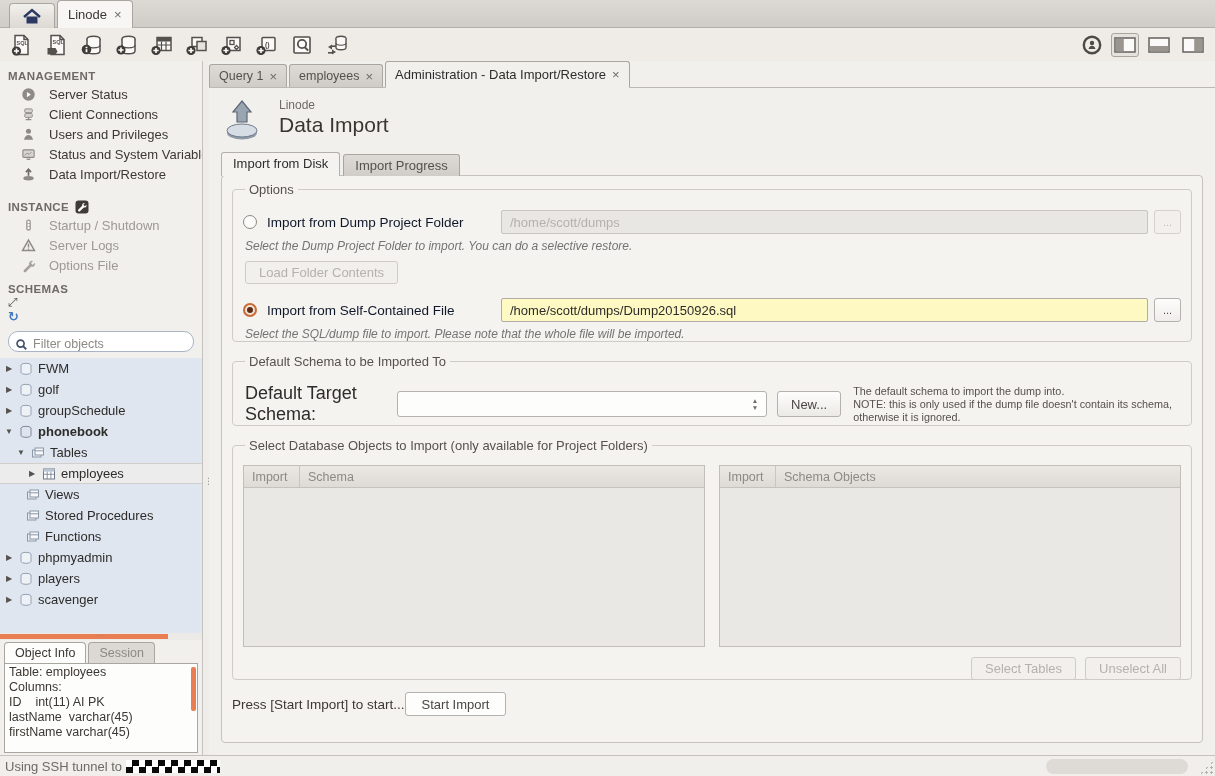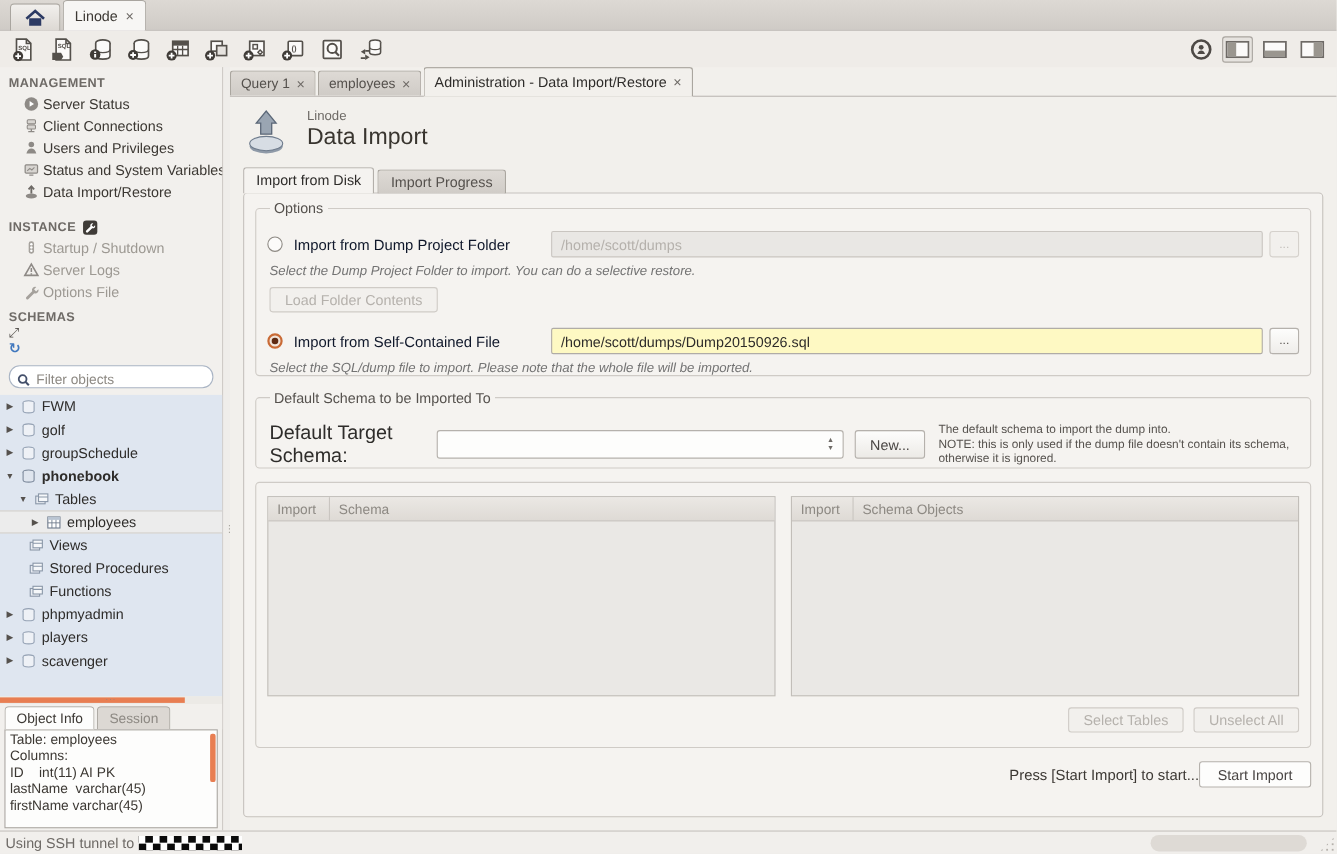--- a/index.html
+++ b/index.html
@@ -26,21 +26,21 @@
   .tb-right { display:flex; gap:6px; align-items:center; }
   .togglebtn { width:28px; height:24px; display:flex; align-items:center; justify-content:center;
     border-radius:3px; }
   .togglebtn.pressed { border:1px solid #a9a59f; background:#e6e3df; }
 
   
   .sidebar { position:absolute; top:61px; left:0; width:203px; bottom:21px;
     background:#f2f0ed; border-right:1px solid #c6c2bd; display:flex; flex-direction:column; }
   .sec-head { height:23px; padding:6px 0 0 8px; font-size:11.5px; font-weight:bold;
     color:#6e6a66; letter-spacing:.4px; display:flex; align-items:center; gap:6px; }
-  .side-item { height:20px; display:flex; align-items:center; gap:3px; padding-left:21px;
+  .side-item { height:20px; display:flex; align-items:center; gap:13px; padding-left:21px;
     font-size:13px; color:#3c3833; white-space:nowrap; overflow:hidden; }
   .side-item.dim { color:#9d9993; }
   .schemas-head { display:flex; align-items:flex-start; padding:8px 8px 2px 8px;flex-direction:column; }
   .schemas-head .ttl { font-size:11.5px; font-weight:bold; color:#6e6a66; letter-spacing:.4px; flex:1; }
   .filterwrap { margin:5px 8px 6px 8px; height:21px; background:#fff; border:1px solid #a9b4c4;
     border-radius:10px; display:flex; align-items:flex-end; padding:0 6px; gap:5px; }
   .filterwrap input { border:none; outline:none; flex:1; font-size:12.5px; color:#3c3833;
     background:transparent; font-family:inherit; }
   .filterwrap input::placeholder { color:#8d8983; }
   .tree { flex:1; background:#dfe6f0; overflow:hidden; position:relative; }
@@ -123,21 +123,21 @@
 
   .tables { display:flex; gap:14px; margin-top:8px; }
   .tpanel { flex:1; border:1px solid #c2beb9; background:#eae8e5; height:182px; }
   .thead { height:22px; background:linear-gradient(#ebe8e4,#dedad5); border-bottom:1px solid #c5c1bc;
     display:flex; align-items:center; font-size:12.5px; color:#8d8983; }
   .thead .c1 { width:56px; padding-left:8px; border-right:1px solid #c9c5c0; height:100%;
     display:flex; align-items:center; }
   .thead .c2 { padding-left:8px; }
   .objbtns { display:flex; justify-content:flex-end; gap:9px; margin-top:10px; }
 
-  .footer { display:flex; align-items:center; justify-content:flex-end; margin-top:12px; }
+  .footer { display:flex; align-items:center; justify-content:flex-start; margin-top:12px; }
   .hint { font-size:13.5px; color:#3c3833; }
   .startbtn { height:24px; padding:0 16px; background:#fdfdfc; }
 
   
   .statusbar { position:absolute; bottom:0; left:0; right:0; height:21px; background:#f1efec;
     border-top:1px solid #c6c2bd; display:flex; align-items:center; padding-left:5px; font-size:13px;
     color:#6e6a66; }
   .checker { display:inline-block; width:94px; height:13px; margin-left:4px;
     background:repeating-conic-gradient(#0a0a0a 0% 25%, #fff 0% 50%) 0 0 / 13px 13px; }
   .statuspill { position:absolute; right:27px; top:3px; width:142px; height:15px; border-radius:8px;
@@ -640,20 +640,21 @@
           <button class="btn newbtn">New...</button>
           <div class="dsnote">
             <div>The default schema to import the dump into.</div>
             <div>NOTE: this is only used if the dump file doesn't contain its schema,</div>
             <div>otherwise it is ignored.</div>
           </div>
         </div>
       </fieldset>
 
       <fieldset style="height:242px;">
+        <legend>Select Database Objects to Import (only available for Project Folders)</legend>
         <div class="tables">
           <div class="tpanel">
             <div class="thead">
               <span class="c1">Import</span>
               <span class="c2">Schema</span>
             </div>
           </div>
           <div class="tpanel">
             <div class="thead">
               <span class="c1">Import</span>

